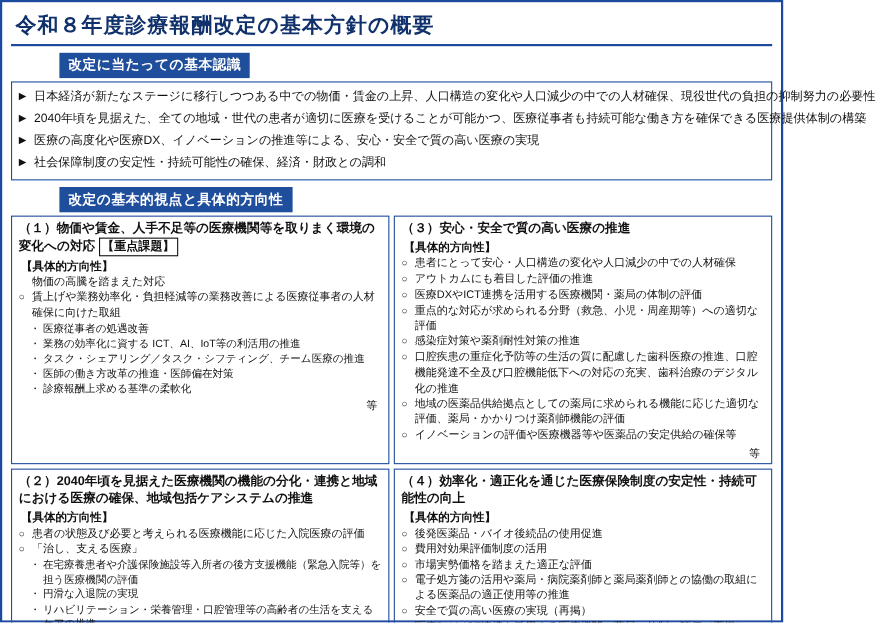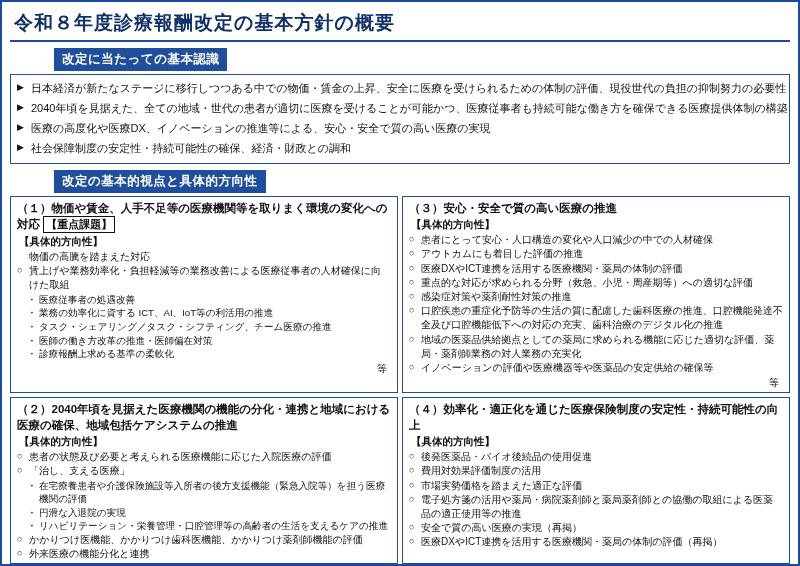--- a/index.html
+++ b/index.html
@@ -5,21 +5,21 @@
   html,body{margin:0;padding:0;}
   body{
     width:800px;height:566px;
     background:#ffffff;
     font-family:"Liberation Sans","DejaVu Sans",sans-serif;
     color:#111;
     overflow:hidden;
   }
   .page{
     box-sizing:border-box;
-    width:800px;height:566px;
+    width:712px;height:566px;
     border:2px solid #1b4aa0;
     padding:6px 8px 8px 8px;
     background:#fff;
   }
   .title{
     font-size:19px;
     font-weight:bold;
     color:#10316b;
     letter-spacing:1px;
     padding:2px 0 4px 4px;
@@ -125,21 +125,21 @@
 <div class="page">
 
   <div class="title">令和８年度診療報酬改定の基本方針の概要</div>
 
   <div class="band-wrap">
     <span class="band">改定に当たっての基本認識</span>
   </div>
 
   <div class="box">
     <ul class="tri-list">
-      <li>日本経済が新たなステージに移行しつつある中での物価・賃金の上昇、安全に医療を受けられるための体制の評価、現役世代の負担の抑制努力の必要性</li>
+      <li>日本経済が新たなステージに移行しつつある中での物価・賃金の上昇、人口構造の変化や人口減少の中での人材確保、現役世代の負担の抑制努力の必要性</li>
       <li>2040年頃を見据えた、全ての地域・世代の患者が適切に医療を受けることが可能かつ、医療従事者も持続可能な働き方を確保できる医療提供体制の構築</li>
       <li>医療の高度化や医療DX、イノベーションの推進等による、安心・安全で質の高い医療の実現</li>
       <li>社会保障制度の安定性・持続可能性の確保、経済・財政との調和</li>
     </ul>
   </div>
 
   <div class="band-wrap">
     <span class="band">改定の基本的視点と具体的方向性</span>
   </div>
 
@@ -186,21 +186,21 @@
         <span>（３）</span><span>安心・安全で質の高い医療の推進</span>
       </div>
       <div class="sub-head">【具体的方向性】</div>
       <ul class="items">
         <li class="l1">患者にとって安心・人口構造の変化や人口減少の中での人材確保</li>
         <li class="l1">アウトカムにも着目した評価の推進</li>
         <li class="l1">医療DXやICT連携を活用する医療機関・薬局の体制の評価</li>
         <li class="l1">重点的な対応が求められる分野（救急、小児・周産期等）への適切な評価</li>
         <li class="l1">感染症対策や薬剤耐性対策の推進</li>
         <li class="l1">口腔疾患の重症化予防等の生活の質に配慮した歯科医療の推進、口腔機能発達不全及び口腔機能低下への対応の充実、歯科治療のデジタル化の推進</li>
-        <li class="l1">地域の医薬品供給拠点としての薬局に求められる機能に応じた適切な評価、薬局・薬剤師業務の対人業務の充実化</li>
+        <li class="l1">地域の医薬品供給拠点としての薬局に求められる機能に応じた適切な評価、薬局・かかりつけ薬剤師機能の評価</li>
         <li class="l1">イノベーションの評価や医療機器等や医薬品の安定供給の確保等</li>
       </ul>
       <div class="tail">等</div>
     </div>
 
     <div class="cell cell-d">
       <div class="cell-title">
         <span>（４）</span><span>効率化・適正化を通じた医療保険制度の安定性・持続可能性の向上</span>
       </div>
       <div class="sub-head">【具体的方向性】</div>

